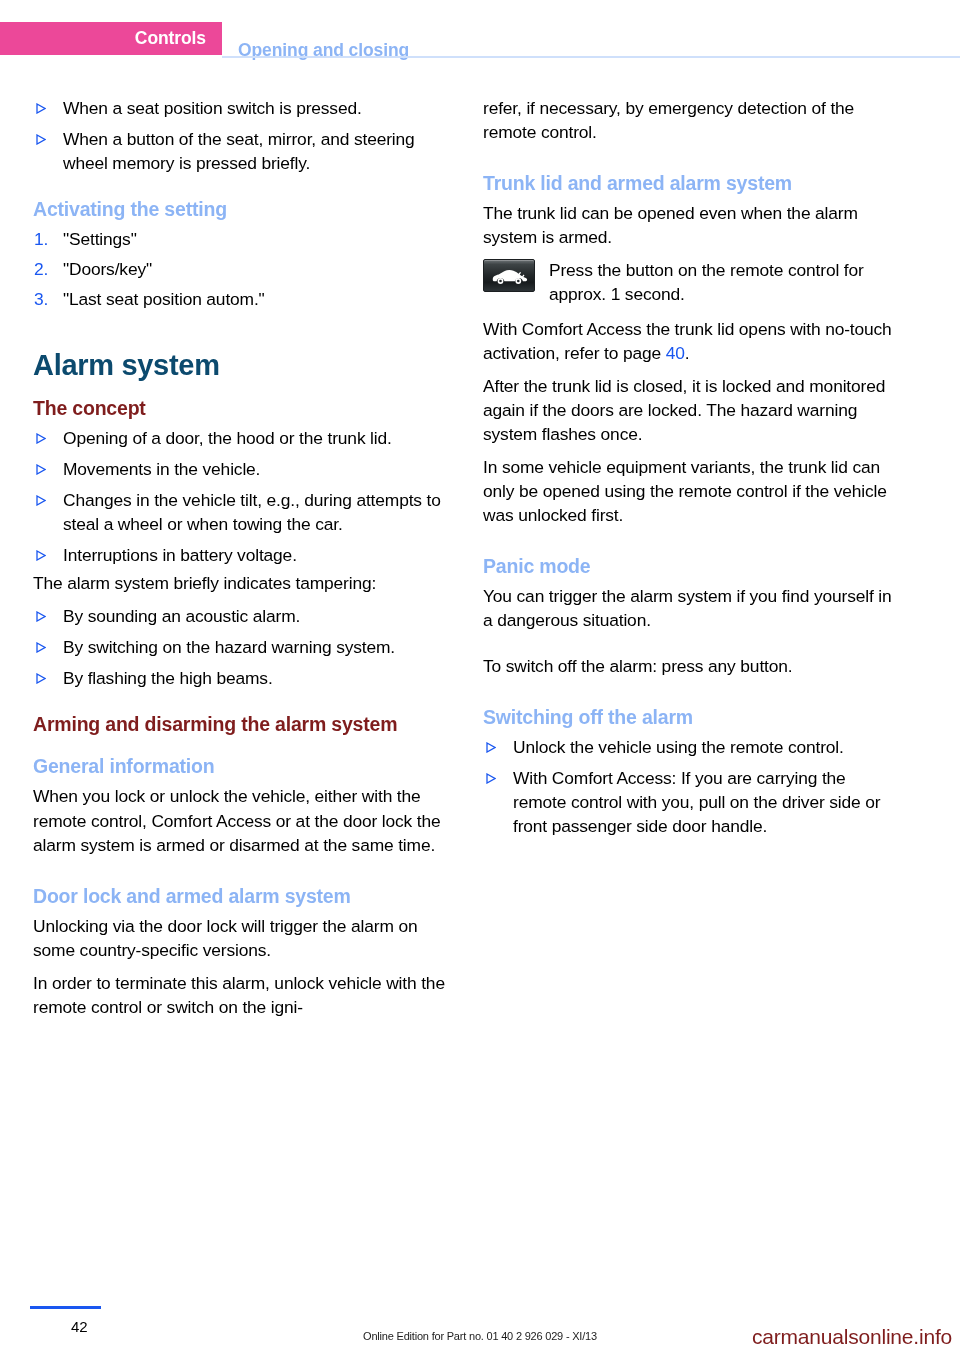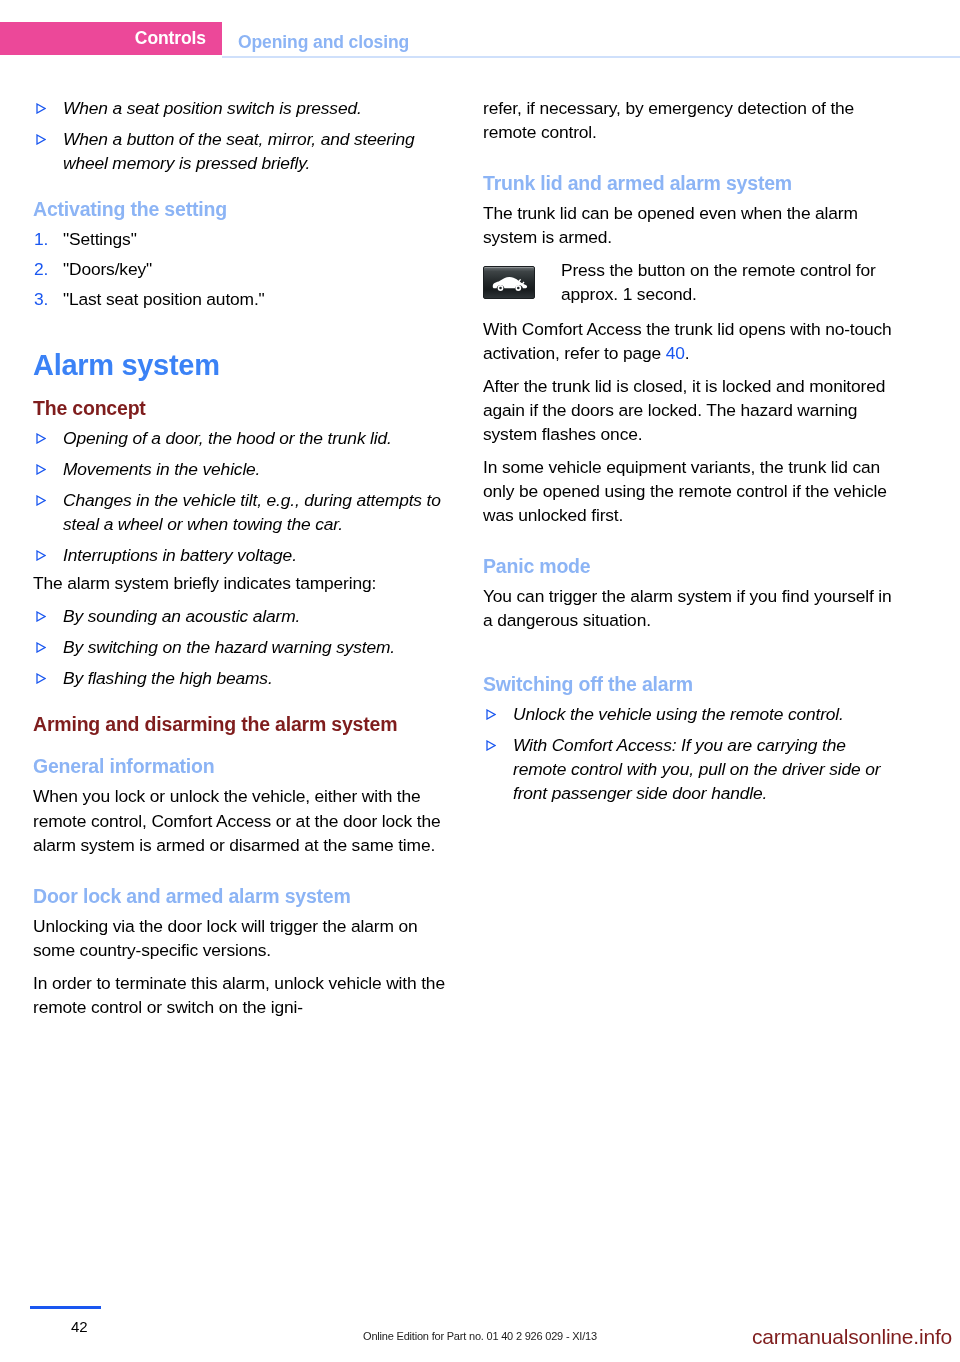--- a/index.html
+++ b/index.html
@@ -39,21 +39,21 @@
   }
   .header-chapter-label {
     color: #ffffff;
     font-size: 17.5px;
     font-weight: bold;
     letter-spacing: -0.1px;
   }
   .header-section {
     position: absolute;
     left: 238px;
-    top: 4px;
+    top: 12px;
     height: 33px;
     display: flex;
     align-items: center;
     color: #8cb4f5;
     font-size: 17.5px;
     font-weight: bold;
     letter-spacing: -0.1px;
   }
   .header-rule {
     position: absolute;
@@ -79,21 +79,21 @@
     line-height: 24.1px;
     letter-spacing: -0.15px;
   }
   p.body {
     margin: 0 0 9px 0;
   }
   h1.title {
     font-size: 29px;
     line-height: 34px;
     font-weight: bold;
-    color: #3b82f6;
+    color: #0c4a6e;
     margin: 0;
     letter-spacing: -0.3px;
   }
   h2.head2 {
     font-size: 19.5px;
     line-height: 25px;
     font-weight: bold;
     color: #7f1d1d;
     margin: 0 0 5px 0;
     letter-spacing: -0.2px;
@@ -109,21 +109,20 @@
   .spacer-title-before { height: 30px; }
   .spacer-title-after  { height: 14px; }
   .spacer-h2-before    { height: 18px; }
   .spacer-block        { height: 12px; }
 
   
   ul.tri {
     list-style: none;
     margin: 0 0 4px 0;
     padding: 0;
-    font-style: italic;
   }
   ul.tri > li {
     position: relative;
     padding-left: 30px;
     margin-bottom: 7px;
   }
   ul.tri > li:last-child { margin-bottom: 0; }
   .tri-mark {
     position: absolute;
     left: 3px;
@@ -153,23 +152,22 @@
     left: 1px;
     top: 0;
     color: #1a57f0;
     font-size: 17.4px;
     font-weight: normal;
   }
 
   
   .icon-row {
     display: flex;
-    align-items: center;
+    align-items: flex-start;
     margin: 6px 0 10px 0;
-    gap: 12px;
   }
   .icon-btn {
     flex: 0 0 auto;
     width: 52px;
     height: 33px;
     margin-right: 14px;
     margin-top: 1px;
     border-radius: 2px;
     background: linear-gradient(180deg, #6d7376 0%, #3e4446 14%, #23282a 48%, #171b1d 72%, #2d3336 100%);
     border: 1px solid #1b1f21;
@@ -378,20 +376,21 @@
 
   <p class="body">After the trunk lid is closed, it is locked and monitored again if the doors are locked. The hazard warning system flashes once.</p>
   <p class="body">In some vehicle equipment variants, the trunk lid can only be opened using the remote control if the vehicle was unlocked first.</p>
 
   <div class="spacer-h2-before"></div>
   <h3 class="head3">Panic mode</h3>
   <p class="body">You can trigger the alarm system if you find yourself in a dangerous situation.</p>
 
 
   <div class="spacer-block"></div>
+  <p class="body">To switch off the alarm: press any button.</p>
 
   <div class="spacer-h2-before"></div>
   <h3 class="head3">Switching off the alarm</h3>
 
   <ul class="tri">
     <li>
       <span class="tri-mark">
         <svg width="10" height="11" viewBox="0 0 10 11">
             <polygon points="1,1 9,5.5 1,10" fill="none" stroke="#1a57f0" stroke-width="1.3"></polygon>
           </svg>

